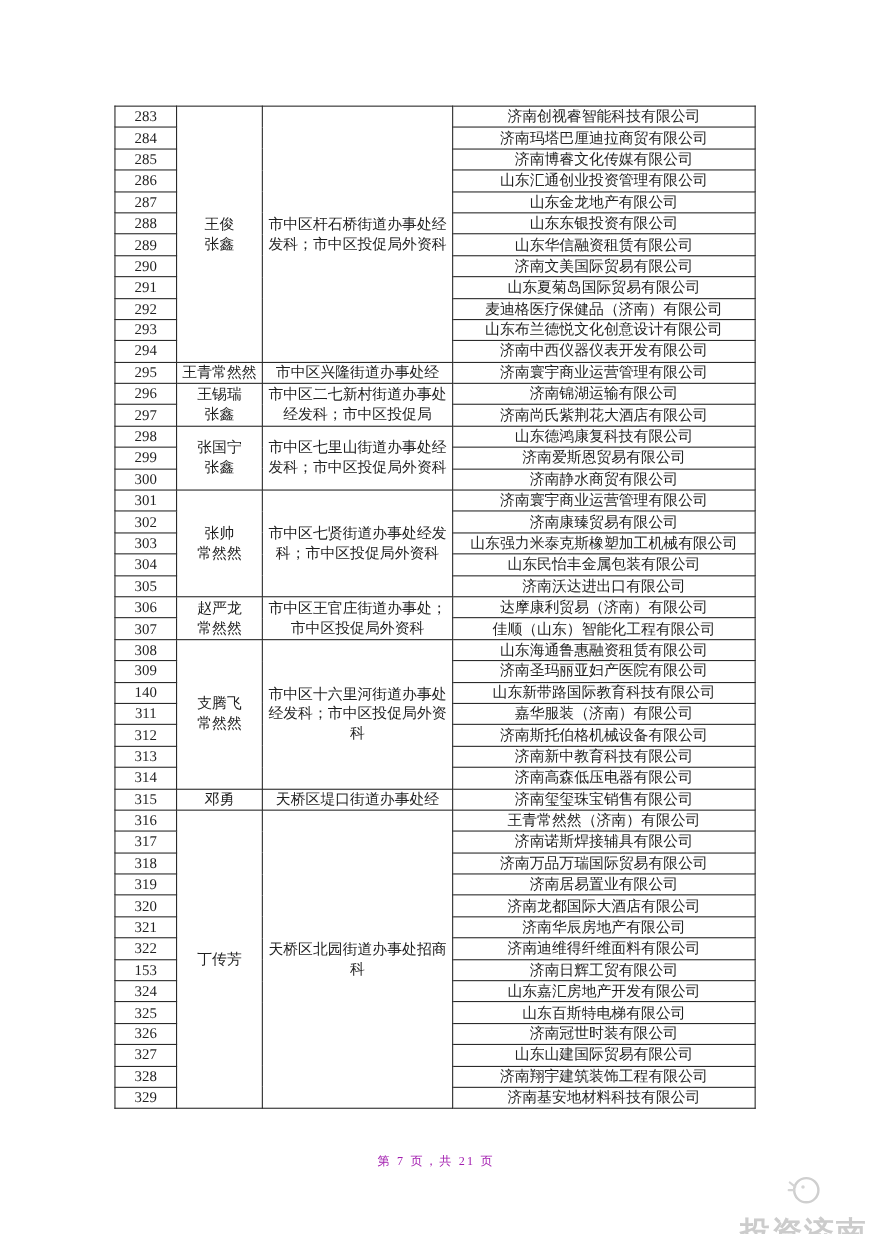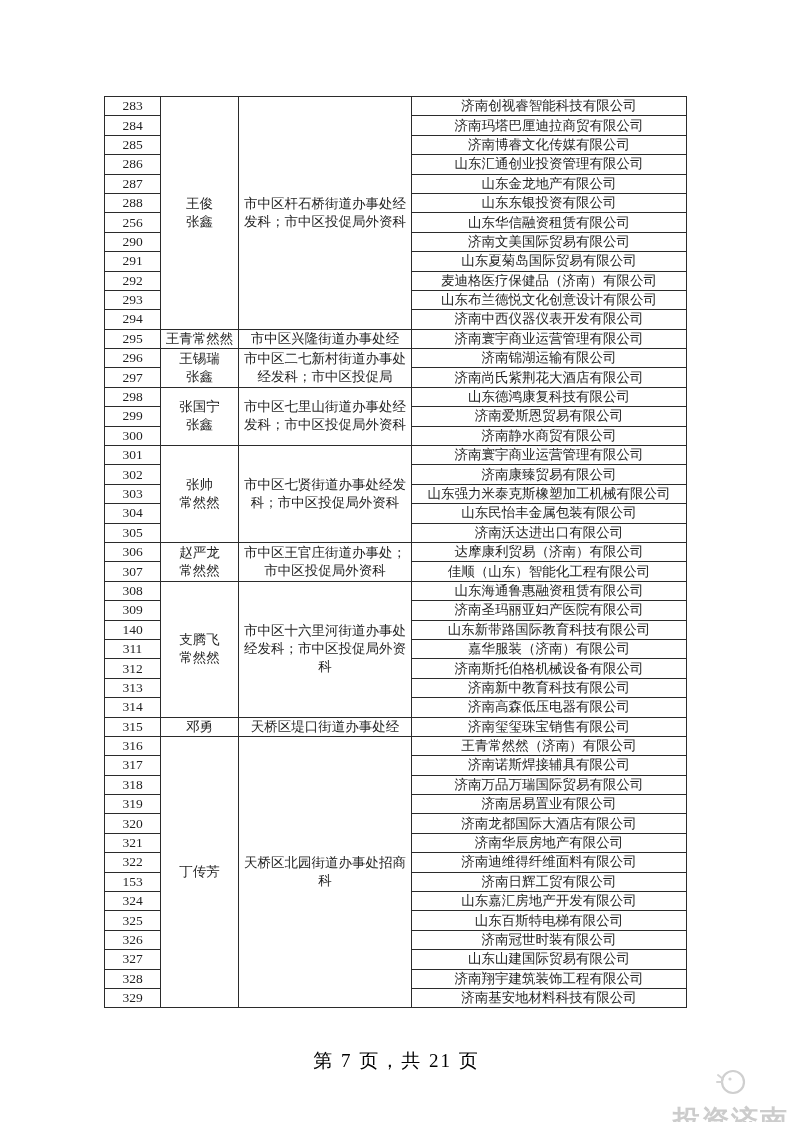--- a/index.html
+++ b/index.html
@@ -45,23 +45,23 @@
   }
   td.cell-name { white-space: pre-line; }
   td.cell-dept { line-height: 18px; }
   td.cell-comp { white-space: nowrap; }
   .footer {
     position: absolute;
     left: 0;
     top: 1048px;
     width: 793px;
     text-align: center;
-    font-size: 19px;
+    font-size: 11px;
     letter-spacing: 2px;
-    color: #000000;
+    color: #a21caf;
   }
   .watermark {
     position: absolute;
     right: 4px;
     top: 1066px;
     display: flex;
     align-items: center;
     gap: 6px;
     color: #cccccc;
     flex-direction: column;
@@ -107,21 +107,21 @@
         </tr>
         <tr>
           <td class="cell-num">287</td>
           <td class="cell-comp">山东金龙地产有限公司</td>
         </tr>
         <tr>
           <td class="cell-num">288</td>
           <td class="cell-comp">山东东银投资有限公司</td>
         </tr>
         <tr>
-          <td class="cell-num">256</td>
+          <td class="cell-num">289</td>
           <td class="cell-comp">山东华信融资租赁有限公司</td>
         </tr>
         <tr>
           <td class="cell-num">290</td>
           <td class="cell-comp">济南文美国际贸易有限公司</td>
         </tr>
         <tr>
           <td class="cell-num">291</td>
           <td class="cell-comp">山东夏菊岛国际贸易有限公司</td>
         </tr>

